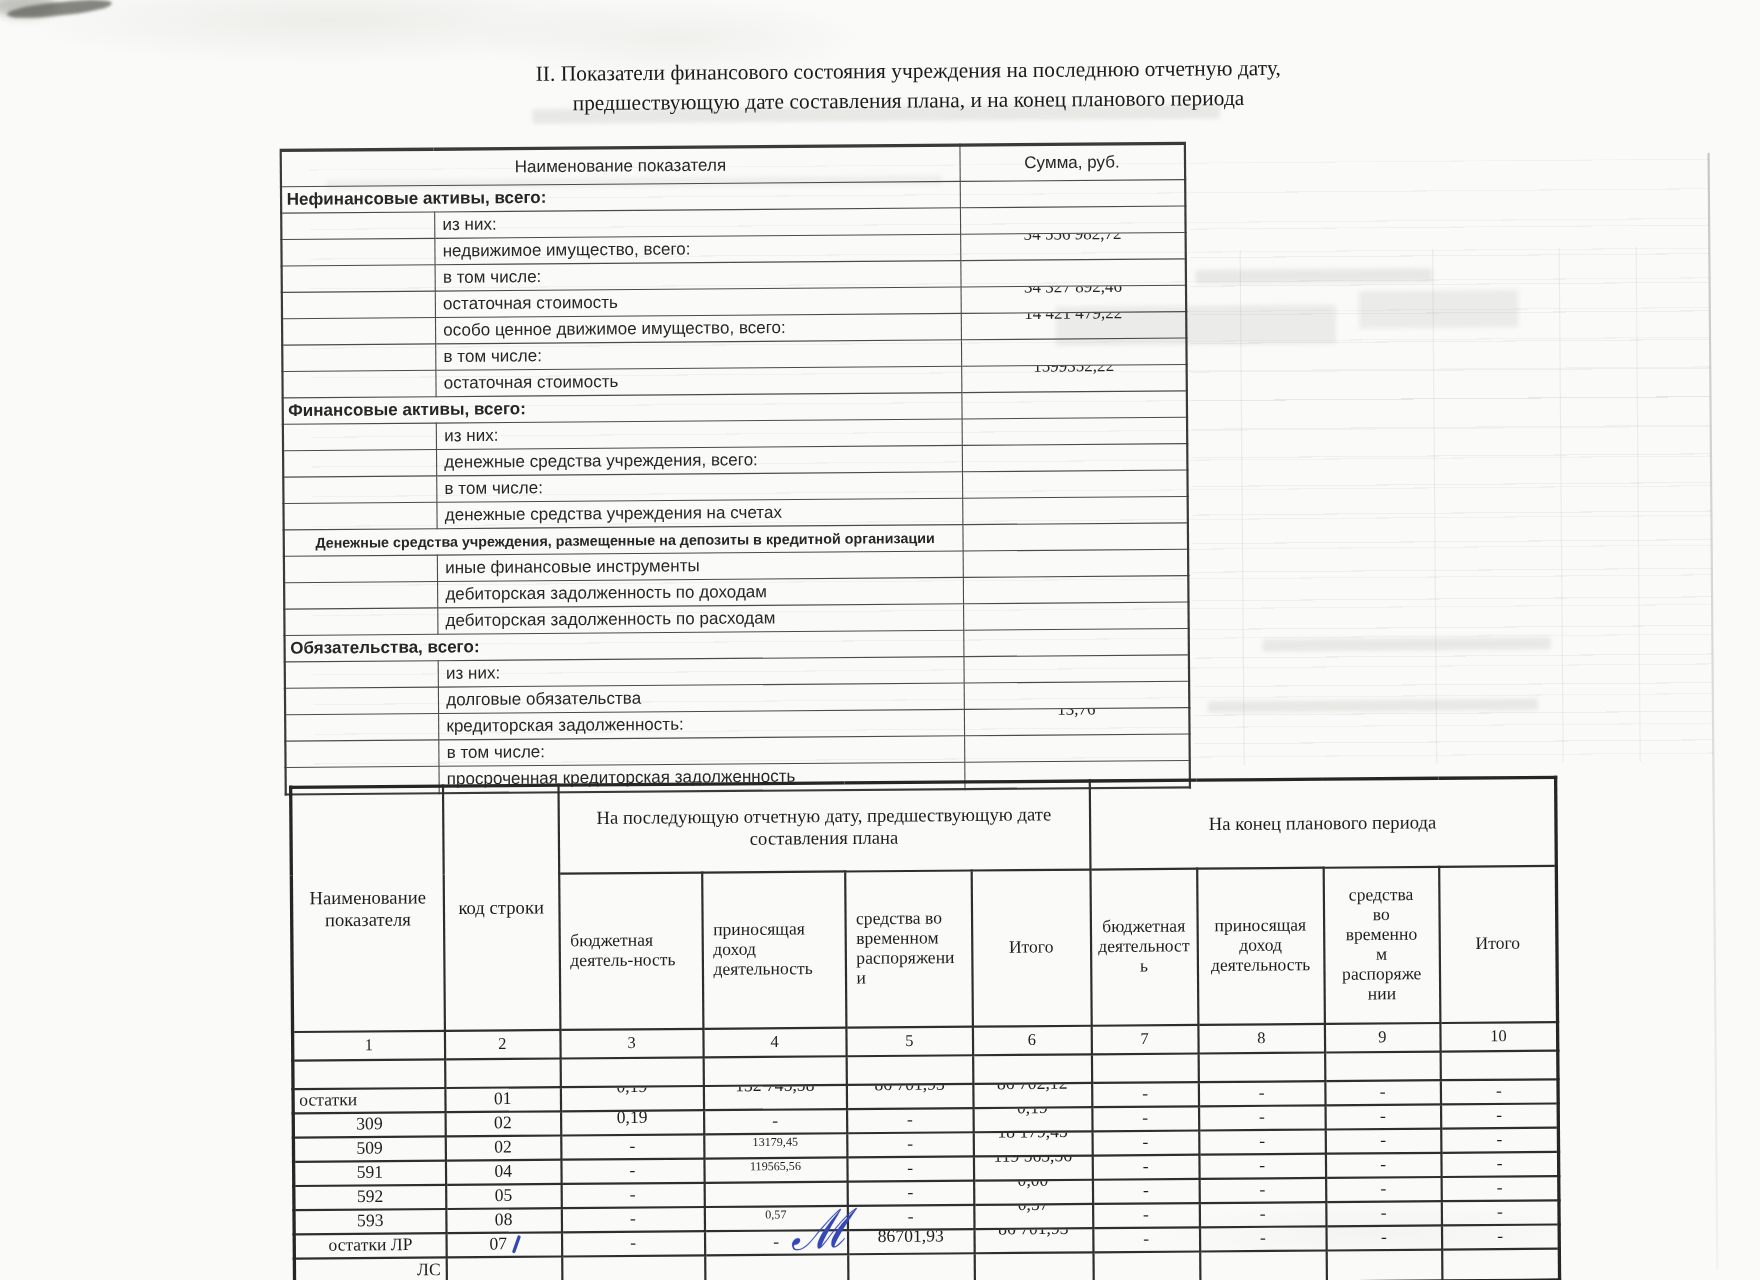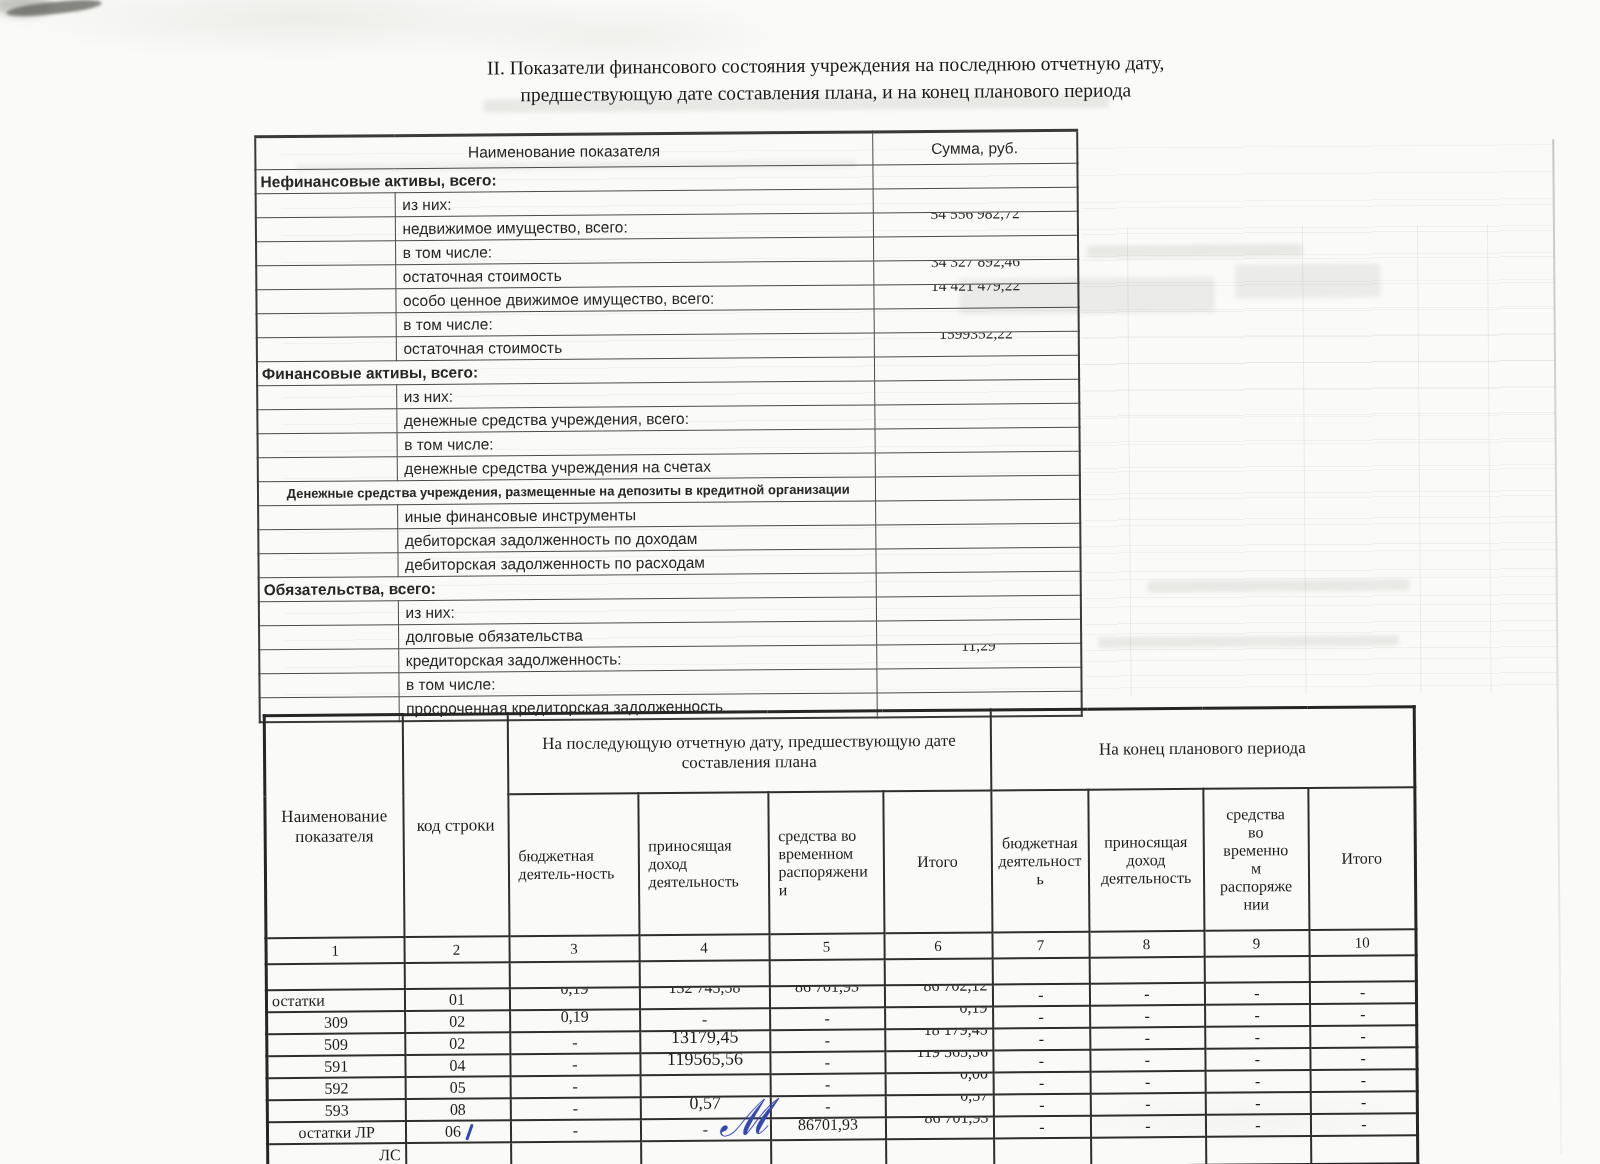--- a/index.html
+++ b/index.html
@@ -71,22 +71,22 @@
   .t2 td{border:2px solid #2e2e2e;text-align:center;vertical-align:middle;
     padding:2px 4px;font-size:16px;white-space:pre-line;overflow:hidden;}
   .t2 tr.gh td.ghead{height:74px;font-size:17px;}
   .t2 td.hcell{font-size:17px;}
   .t2 tr.sh td{height:136px;}
   .t2 td.lg{text-align:left;padding-left:9px;}
   .t2 tr.nums td{height:24px;font-size:15px;padding:0;}
   .t2 tr.blank td{height:24px;padding:0;}
   .t2 tr.dr td{height:20px;padding:0 4px;}
   .t2 td.la{text-align:left;padding-left:8px;}
-  .t2 td.vr{text-align:right;padding-right:8px;}
-  .t2 .small{font-size:18px;}
+  .t2 td.vr{text-align:center;padding-right:8px;}
+  .t2 .small{font-size:11px;}
   .r9{position:relative;top:-10px;display:inline-block;line-height:13px;}
   .r4{position:relative;top:-4px;display:inline-block;line-height:13px;}
   .t2 tr.partial td{height:22px;vertical-align:top;padding-top:2px;}
   .t2 td.pl{text-align:right;padding-right:4px;}
 
   
   .slash{display:inline-block;width:3px;height:17px;background:#3547b2;
     transform:rotate(20deg);margin-left:7px;vertical-align:-4px;border-radius:2px;}
   .hand-m{position:absolute;left:452px;top:374px;font-family:"Liberation Serif",serif;
     font-style:italic;font-size:47px;color:#3547b2;pointer-events:none;
@@ -220,21 +220,21 @@
             <td class="cs"></td>
           </tr>
       <tr class="sub">
             <td></td>
             <td class="cn">долговые обязательства</td>
             <td class="cs"></td>
           </tr>
       <tr class="sub">
             <td></td>
             <td class="cn">кредиторская задолженность:</td>
-            <td class="cs"><span class="raised">11,29</span></td>
+            <td class="cs"><span class="raised">13,76</span></td>
           </tr>
       <tr class="sub">
             <td></td>
             <td class="cn">в том числе:</td>
             <td class="cs"></td>
           </tr>
       <tr class="sub">
             <td></td>
             <td class="cn">просроченная кредиторская задолженность</td>
             <td class="cs"></td>
@@ -380,21 +380,21 @@
           <td><span class="small r4">0,57</span></td>
           <td>-</td>
           <td class="vr"><span class="r9">0,57</span></td>
           <td>-</td>
           <td>-</td>
           <td>-</td>
           <td>-</td>
         </tr>
         <tr class="dr">
           <td>остатки ЛР</td>
-          <td><span>06</span><span class="slash"></span></td>
+          <td><span>07</span><span class="slash"></span></td>
           <td>-</td>
           <td>-</td>
           <td><span class="r4">86701,93</span></td>
           <td class="vr"><span class="r9">86 701,93</span></td>
           <td>-</td>
           <td>-</td>
           <td>-</td>
           <td>-</td>
         </tr>
         <tr class="partial">

